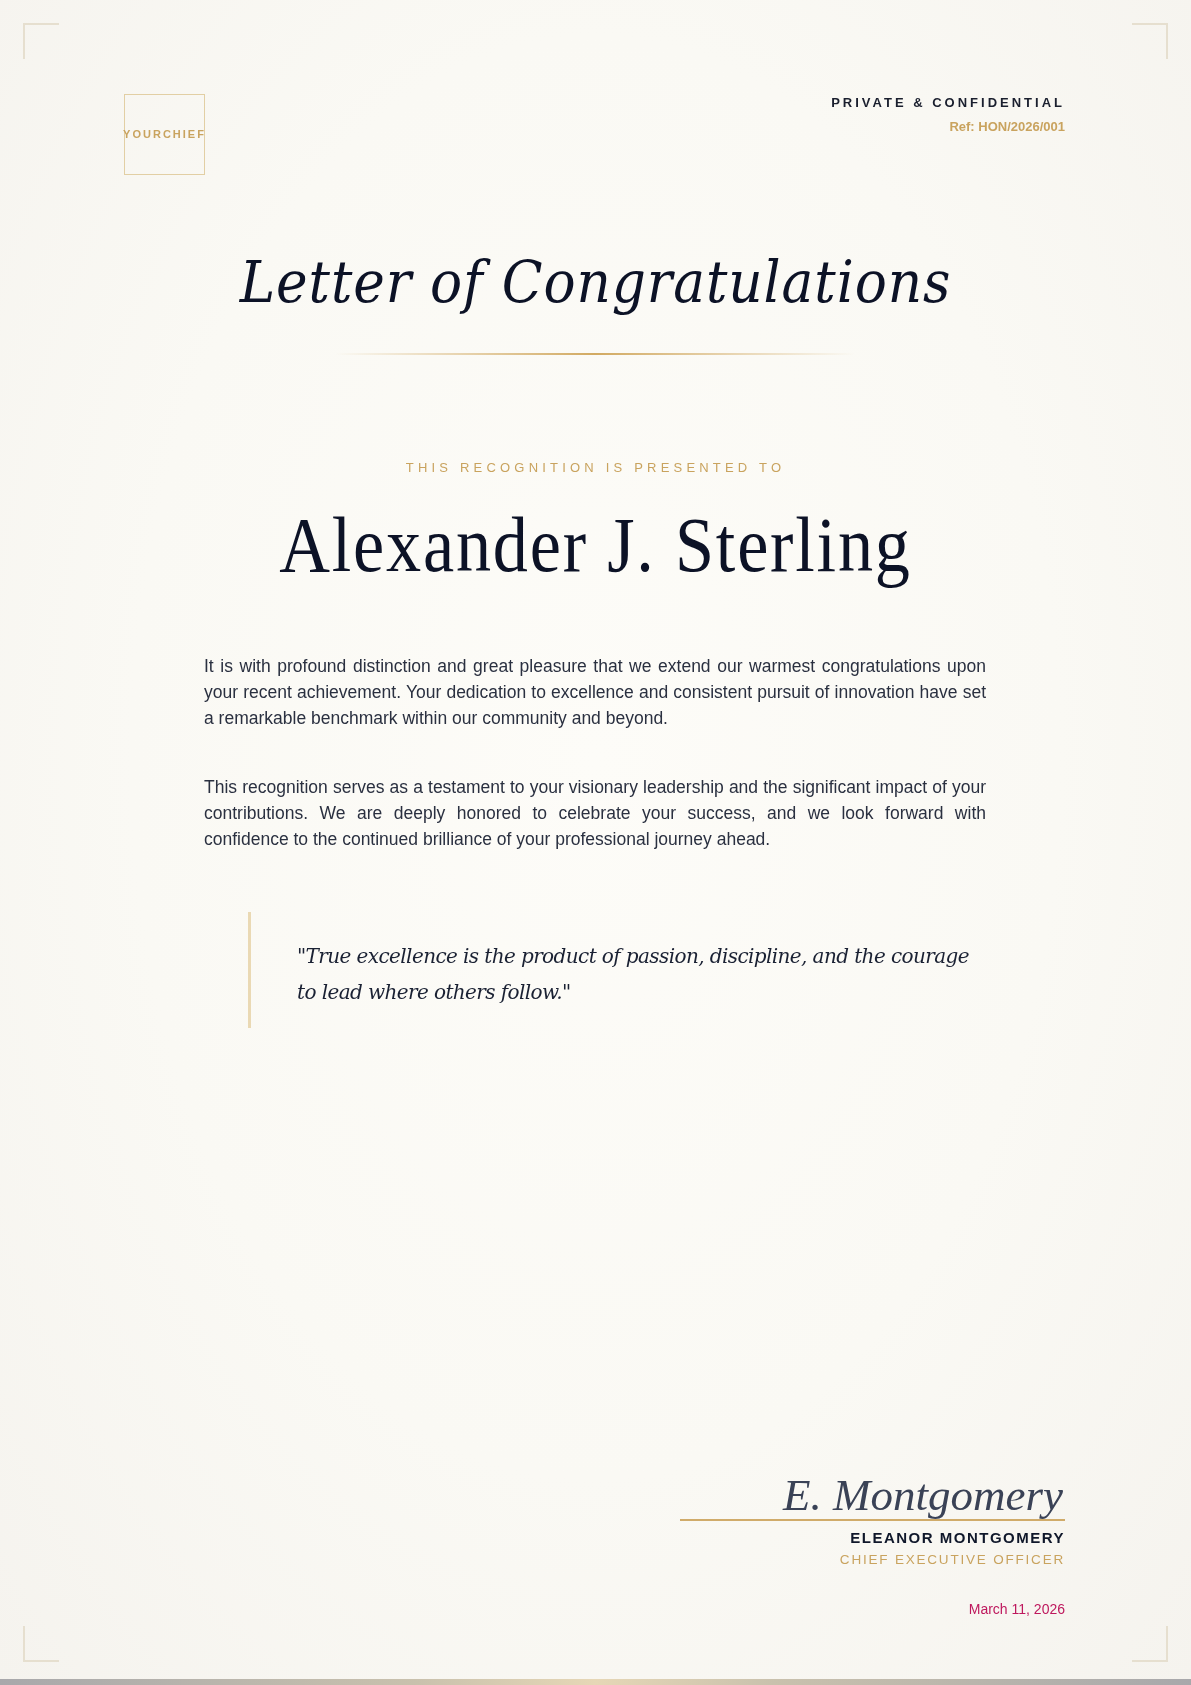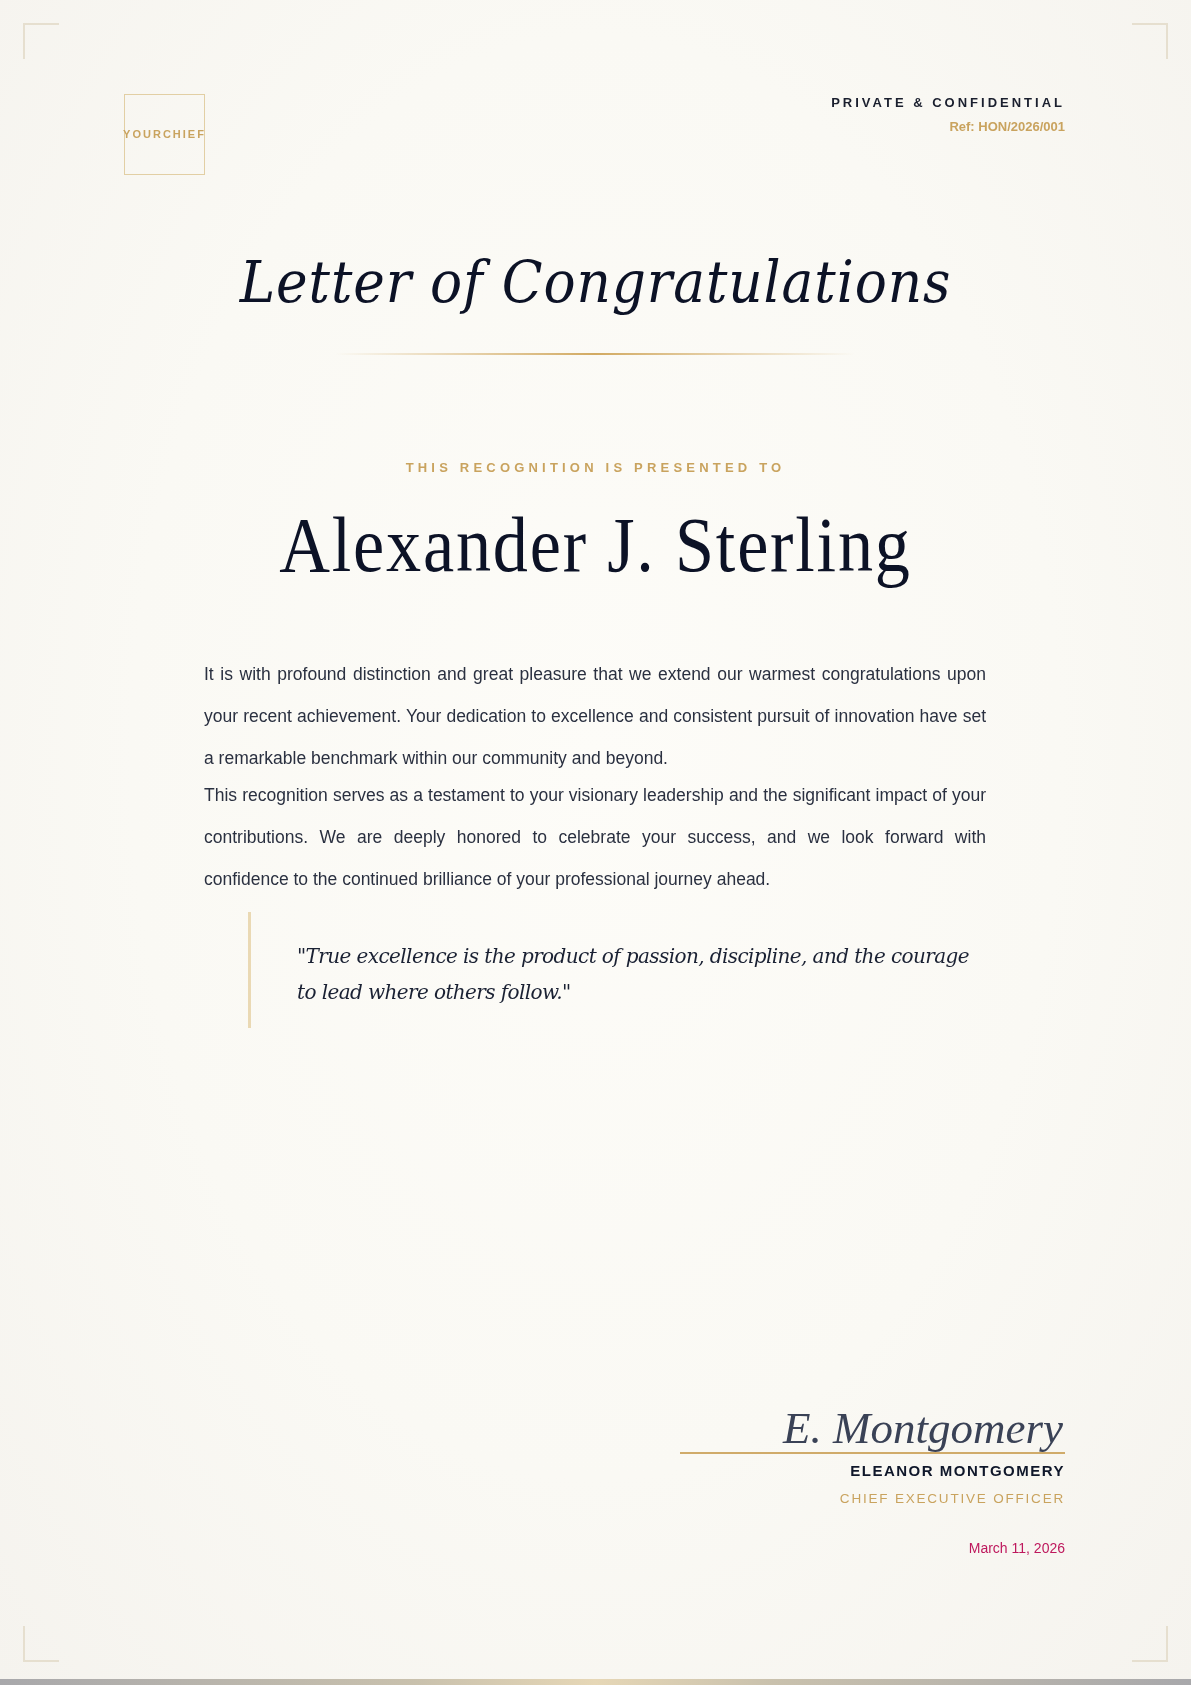--- a/index.html
+++ b/index.html
@@ -30,49 +30,49 @@
       position: absolute; left: 0; right: 0; top: 248px; text-align: center;
       font-family: "DejaVu Serif", serif; font-style: italic; font-weight: 400;
       font-size: 58px; color: #0c1226; letter-spacing: 1px; transform: scaleX(0.92);
     }
     .title-rule {
       position: absolute; left: 335px; width: 520px; top: 353px; height: 2px;
       background: linear-gradient(90deg, rgba(201,163,94,0) 0%, #d2aa62 50%, rgba(201,163,94,0) 100%);
     }
     .presented {
       position: absolute; left: 0; right: 0; top: 460px; text-align: center;
-      font-size: 13px; font-weight: 700; letter-spacing: 4.2px; color: #c9a35e;
+      font-size: 13px; font-weight: 400; letter-spacing: 4.2px; color: #c9a35e;
     }
     .recipient {
       position: absolute; left: 0; right: 0; top: 500px; text-align: center;
       font-family: "Liberation Serif", serif; font-weight: 400;
       font-size: 78px; color: #0c1226; letter-spacing: 2px; transform: scaleX(0.9);
     }
     .body-text {
       position: absolute; left: 204px; width: 782px;
-      font-size: 17.5px; line-height: 42px; color: #2a3040; text-align: justify;
+      font-size: 17.5px; line-height: 26px; color: #2a3040; text-align: justify;
     }
     .p1 { top: 653px; }
     .p2 { top: 774px; }
 
     .quote {
       position: absolute; left: 248px; top: 912px; width: 740px; height: 116px;
       border-left: 3px solid #ead9b4; padding-left: 46px; padding-top: 26px;
       font-family: "DejaVu Serif", serif; font-style: italic;
       font-size: 20px; line-height: 36px; color: #1a2133; letter-spacing: -0.6px;
     }
 
-    .signature-block { position: absolute; right: 126px; top: 1404px; width: 385px; text-align: right; }
+    .signature-block { position: absolute; right: 126px; top: 1471px; width: 385px; text-align: right; }
     .signature {
       font-family: "Liberation Serif", serif; font-style: italic; font-size: 45px;
       color: #3a4256; line-height: 48px; padding-right: 2px;
     }
     .sig-line { height: 2px; background: #d0ab6a; margin-top: 0px; }
     .signer-name { margin-top: 8px; font-size: 15px; font-weight: 700; letter-spacing: 1.5px; color: #0f172a; }
-    .signer-title { margin-top: 12px; font-size: 13.5px; letter-spacing: 1.8px; color: #c9a35e; }
+    .signer-title { margin-top: 6px; font-size: 13.5px; letter-spacing: 1.8px; color: #c9a35e; }
     .date { margin-top: 34px; font-size: 14px; color: #be185d; }
 
     .bottom-bar {
       position: absolute; left: 0; right: 0; bottom: 0; height: 6px;
       background: linear-gradient(90deg, #a8a8ab 0%, #c9c1ad 35%, #e6d7b6 50%, #c9c1ad 65%, #a8a8ab 100%);
     }
   </style>
 </head>
 <body>
 

